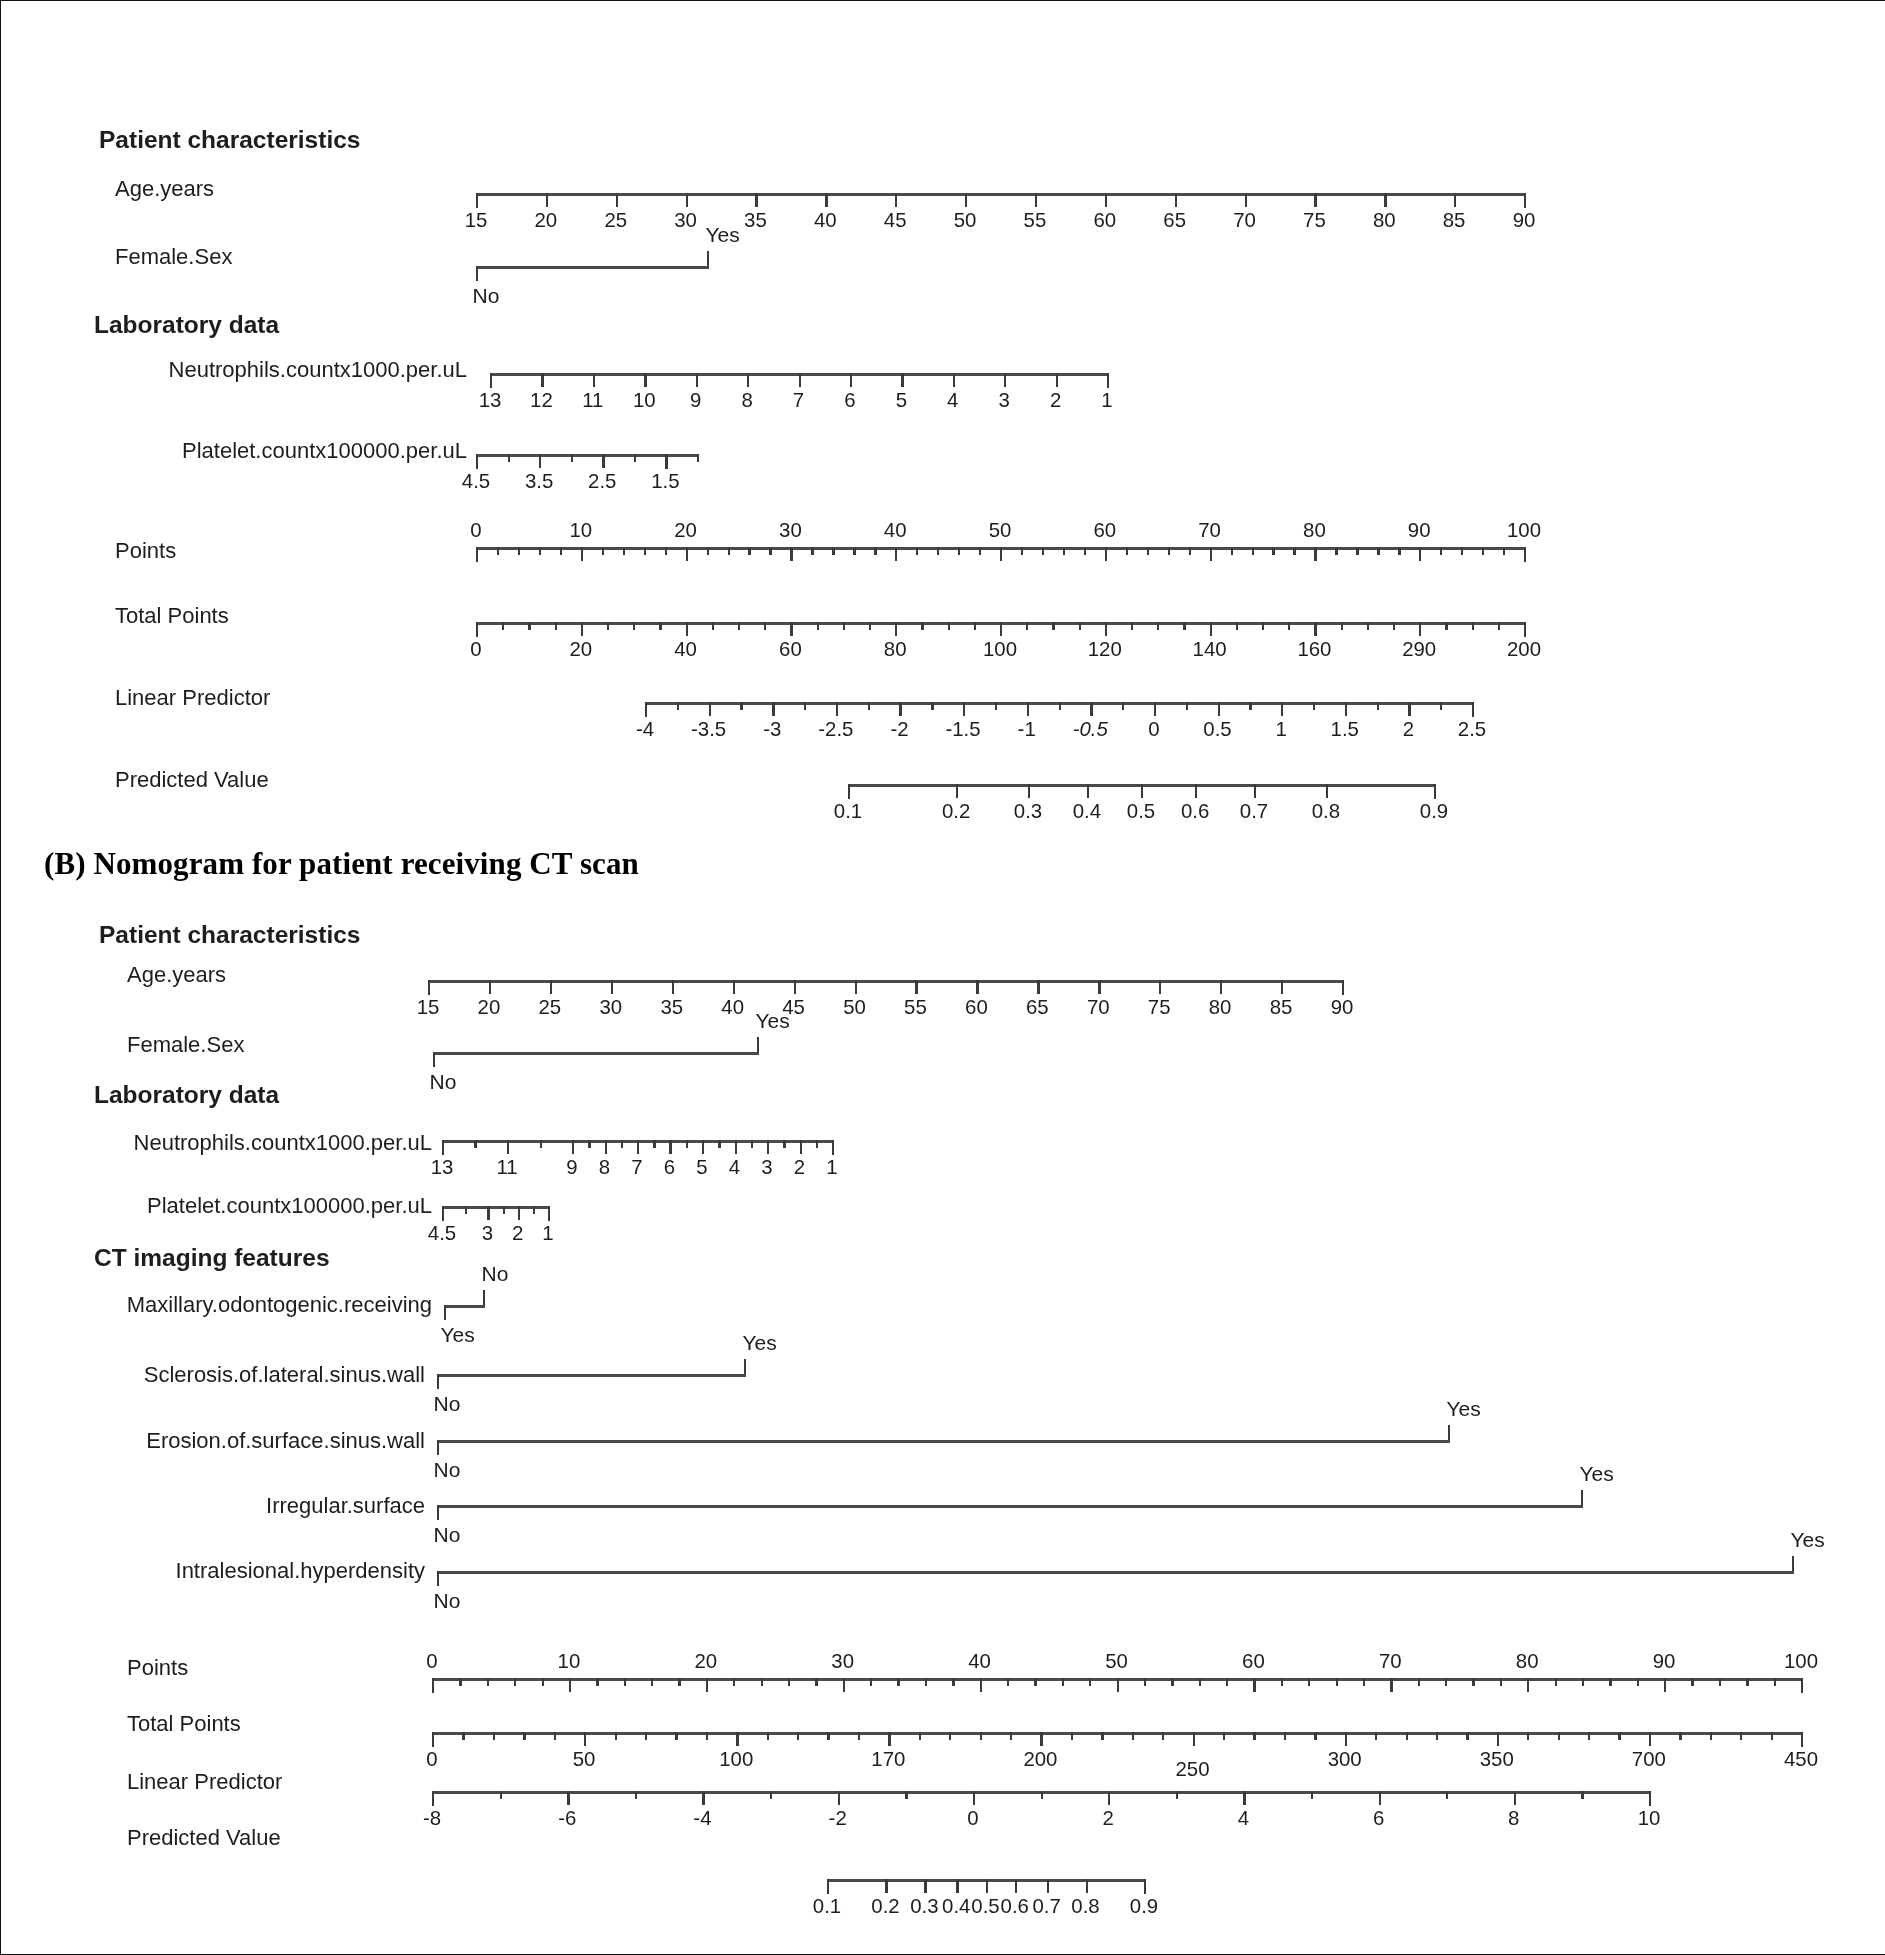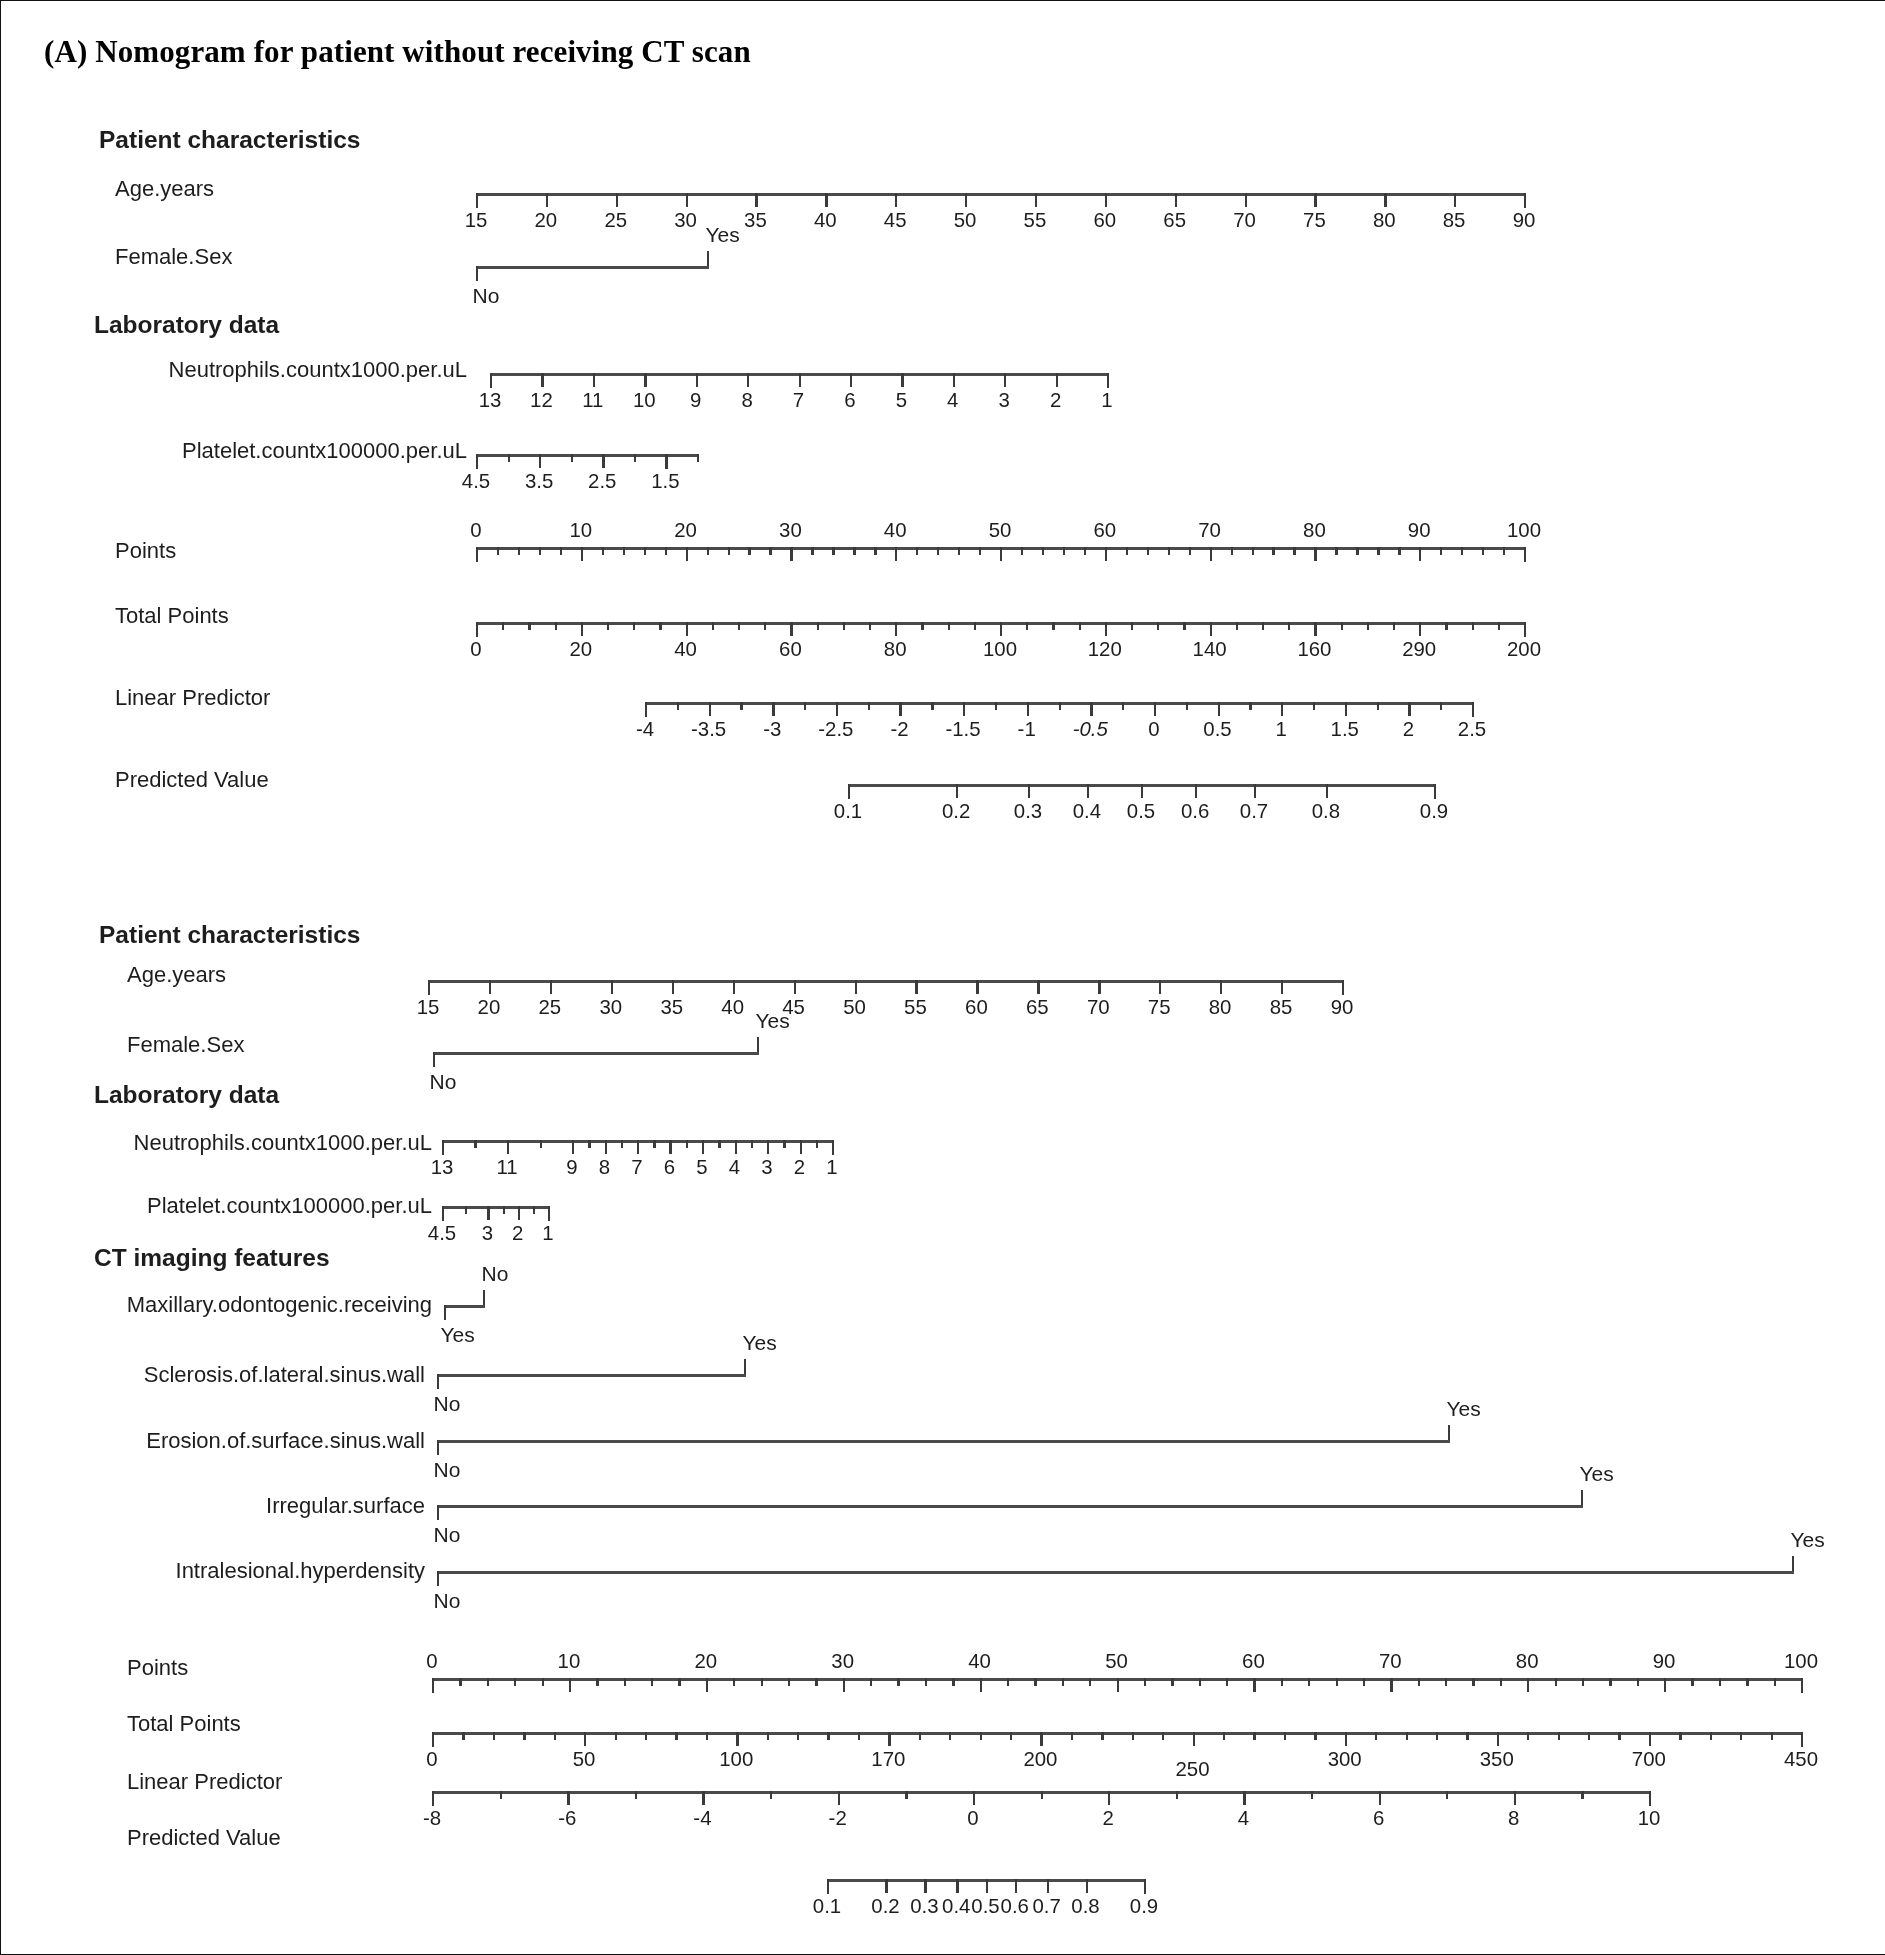--- a/index.html
+++ b/index.html
@@ -87,21 +87,20 @@
     position:absolute;font-size:21px;color:#1d1d1d;white-space:nowrap;
   }
   .binax .blab.below{ top:17.5px; }
   .binax .blab.above{ top:-43px; }
 </style>
 </head>
 <body>
 
 <div id="figure">
 
-  <div class="panel-title" style="left:43px;top:33px;">(A) Nomogram for patient without receiving CT scan</div>
 
   <div class="group-head" style="left:98px;top:125px;">Patient characteristics</div>
 
   <div class="row-label" style="left:114px;top:175px;">Age.years</div>
 
   <div class="row-label" style="left:114px;top:243px;">Female.Sex</div>
 
   <div class="group-head" style="left:93px;top:310px;">Laboratory data</div>
 
   <div class="row-label lbl-right" style="left:466px;top:356px;">Neutrophils.countx1000.per.uL</div>
@@ -388,20 +387,21 @@
       <div class="tick major" style="left: 59.2268%;"></div>
       <div class="tlab below" style="left: 59.2268%;">0.6</div>
       <div class="tick major" style="left: 69.2811%;"></div>
       <div class="tlab below" style="left: 69.2811%;">0.7</div>
       <div class="tick major" style="left: 81.5465%;"></div>
       <div class="tlab below" style="left: 81.5465%;">0.8</div>
       <div class="tick cap" style="left: 100%;"></div>
       <div class="tlab below" style="left: 100%;">0.9</div>
     </div>
 
+  <div class="panel-title" style="left:43px;top:845px;">(B) Nomogram for patient receiving CT scan</div>
 
   <div class="group-head" style="left:98px;top:920px;">Patient characteristics</div>
 
   <div class="row-label" style="left:126px;top:961px;">Age.years</div>
 
   <div class="row-label" style="left:126px;top:1031px;">Female.Sex</div>
 
   <div class="group-head" style="left:93px;top:1080px;">Laboratory data</div>
 
   <div class="row-label lbl-right" style="left:431px;top:1129px;">Neutrophils.countx1000.per.uL</div>

